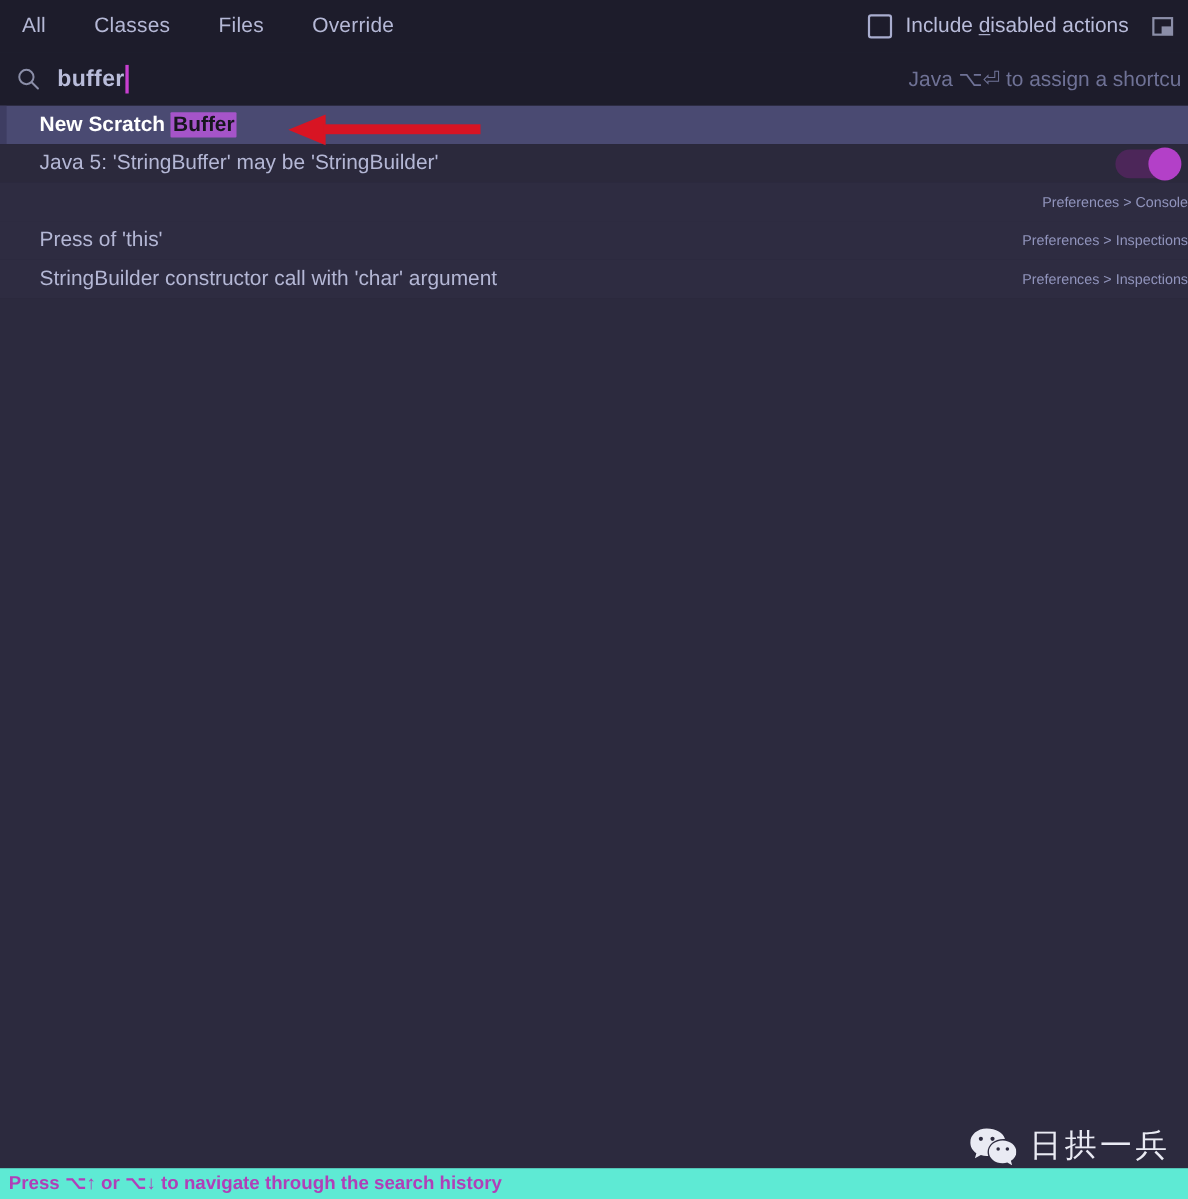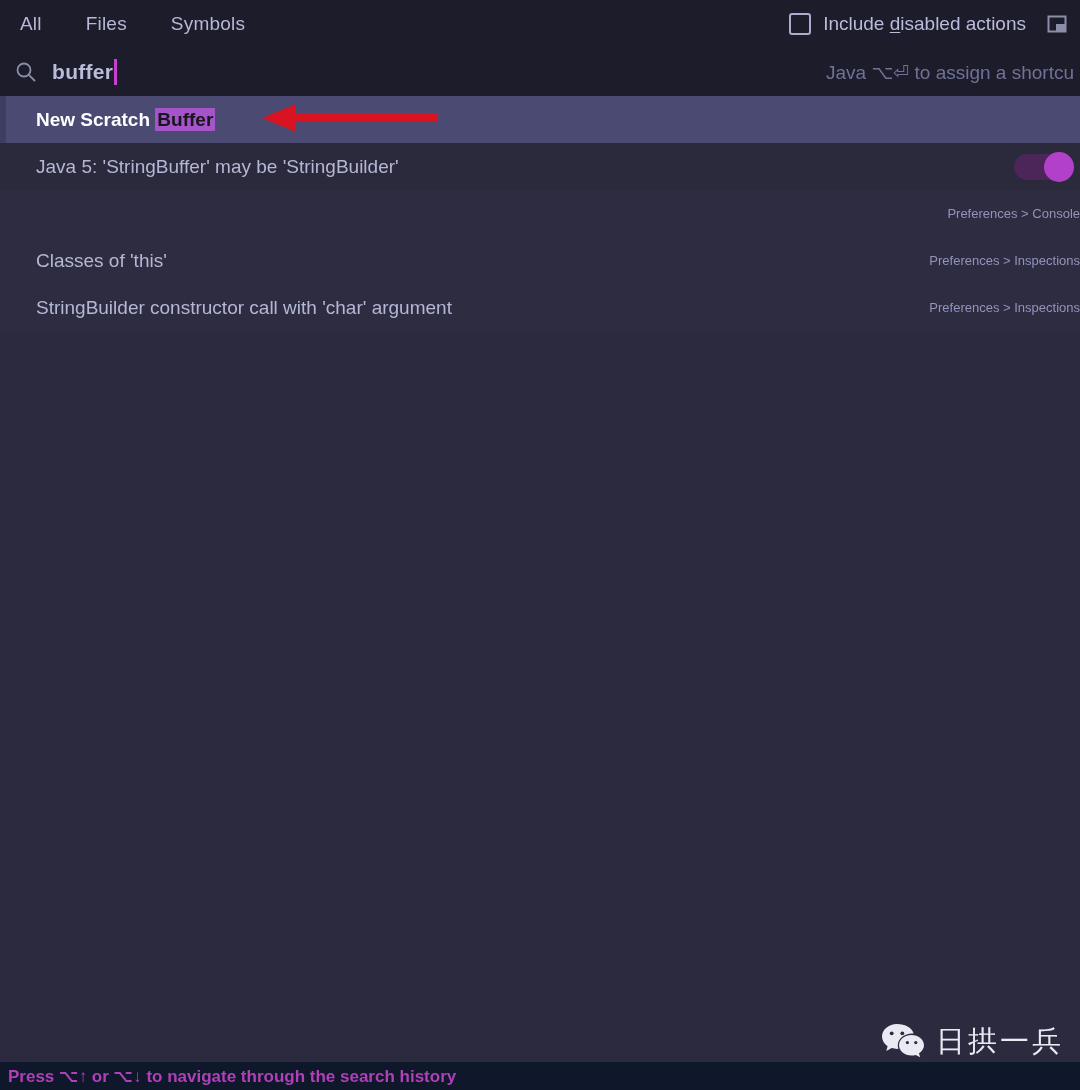--- a/index.html
+++ b/index.html
@@ -130,21 +130,21 @@
 
   
   .list {
     flex: 1 1 auto;
     position: relative;
     background: #2c2a3e;
     overflow: hidden;
   }
   .row {
     position: relative;
-    height: 47px;
+    height: 35px;
     display: flex;
     align-items: center;
     padding: 0 0 0 36px;
     cursor: pointer;
     background: #2e2c41;
     text-align: center;
   }
   .row.alt { background: #2b293c; }
   .row.selected {
     background: #4a4a72;
@@ -209,36 +209,37 @@
     height: 32px;
     pointer-events: none;
   }
 
   
   .watermark {
     position: absolute;
     right: 16px;
     bottom: 28px;
     display: flex;
+    align-items: center;
     gap: 12px;
     pointer-events: none;
   }
   .wm-text {
     font-size: 29px;
     color: #e9eaf3;
     letter-spacing: 3px;
     font-family: "DejaVu Sans", "Liberation Sans", sans-serif;
   }
 
   
   .footer {
     position: absolute;
     left: 0; right: 0; bottom: 0;
     height: 28px;
-    background: #0f172a;
+    background: #5eead4;
     display: flex;
     align-items: center;
     padding-left: 8px;
   }
   .footer-text {
     font-size: 17px;
     color: #b03fb8;
     font-weight: bold;
     white-space: nowrap;
   }
@@ -247,24 +248,27 @@
 <body>
 
 <div id="app">
 
   <div class="tabbar">
     <div class="tabs">
       <div class="tab">
         <span>All</span>
       </div>
       <div class="tab">
+        <span>Classes</span>
+      </div>
+      <div class="tab">
         <span>Files</span>
       </div>
       <div class="tab">
-        <span>Symbols</span>
+        <span>Override</span>
       </div>
     </div>
 
     <div class="tabbar-right">
       <div class="chk-wrap">
         <span class="chk-box"></span>
         <span class="chk-label"><span>Include </span><u>d</u><span>isabled actions</span></span>
       </div>
 
       <svg class="panel-icon" viewBox="0 0 26 26">
@@ -299,21 +303,21 @@
       <span class="toggle">
         <span class="knob"></span>
       </span>
     </div>
 
     <div class="row">
       <span class="row-right">Preferences &gt; Console</span>
     </div>
 
     <div class="row">
-      <span class="row-text">Classes of 'this'</span>
+      <span class="row-text">Press of 'this'</span>
       <span class="row-right">Preferences &gt; Inspections</span>
     </div>
 
     <div class="row">
       <span class="row-text">StringBuilder constructor call with 'char' argument</span>
       <span class="row-right">Preferences &gt; Inspections</span>
     </div>
   </div>
 
   <svg class="annot-arrow" viewBox="0 0 175 32">

